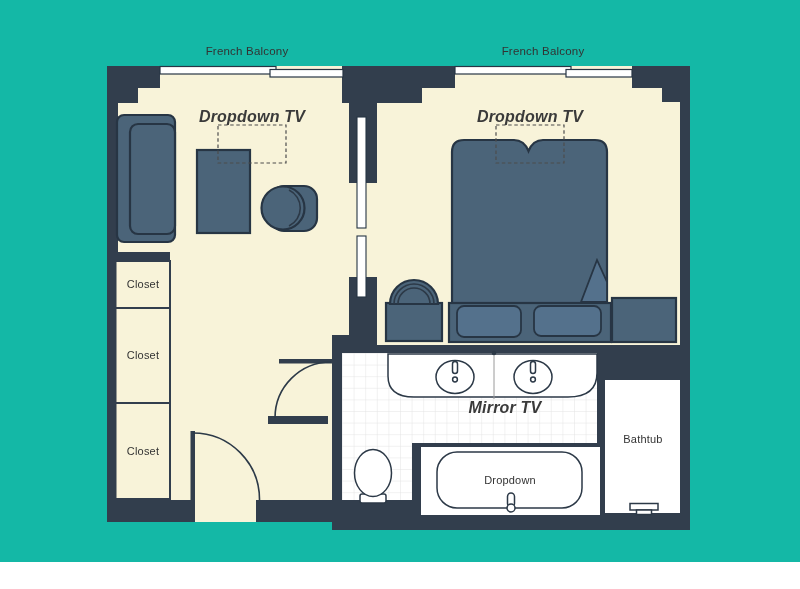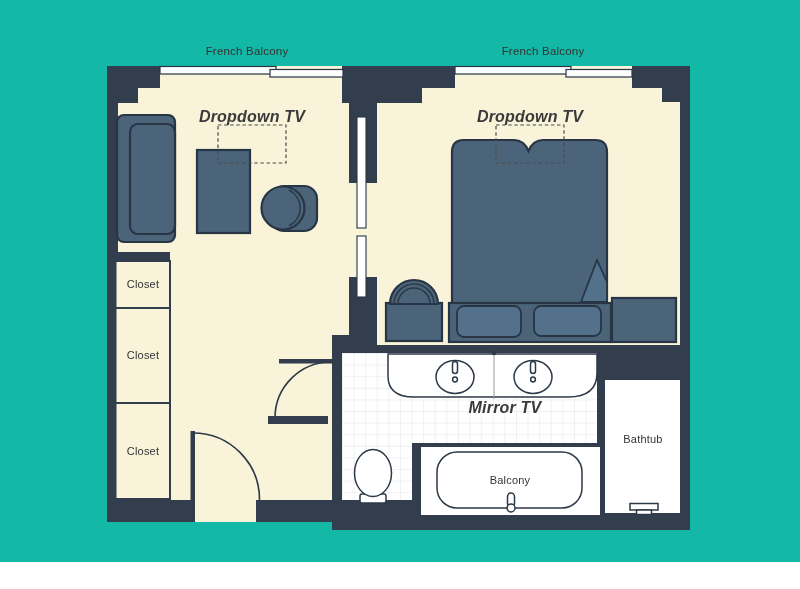--- a/index.html
+++ b/index.html
@@ -126,15 +126,15 @@
   </svg>
 
   <div class="lbl" style="left:247px;top:51px">French Balcony</div>
   <div class="lbl" style="left:543px;top:51px">French Balcony</div>
   <div class="lbl italic" style="left:252px;top:117px">Dropdown TV</div>
   <div class="lbl italic" style="left:530px;top:117px">Dropdown TV</div>
   <div class="lbl" style="left:143px;top:284px;font-size:11px">Closet</div>
   <div class="lbl" style="left:143px;top:355px;font-size:11px">Closet</div>
   <div class="lbl" style="left:143px;top:451px;font-size:11px">Closet</div>
   <div class="lbl italic" style="left:505px;top:408px">Mirror TV</div>
-  <div class="lbl" style="left:510px;top:480px;font-size:11px">Balcony</div>
+  <div class="lbl" style="left:510px;top:480px;font-size:11px">Dropdown</div>
   <div class="lbl" style="left:643px;top:439px;font-size:11px">Bathtub</div>
 </div>
 
 </body></html>

